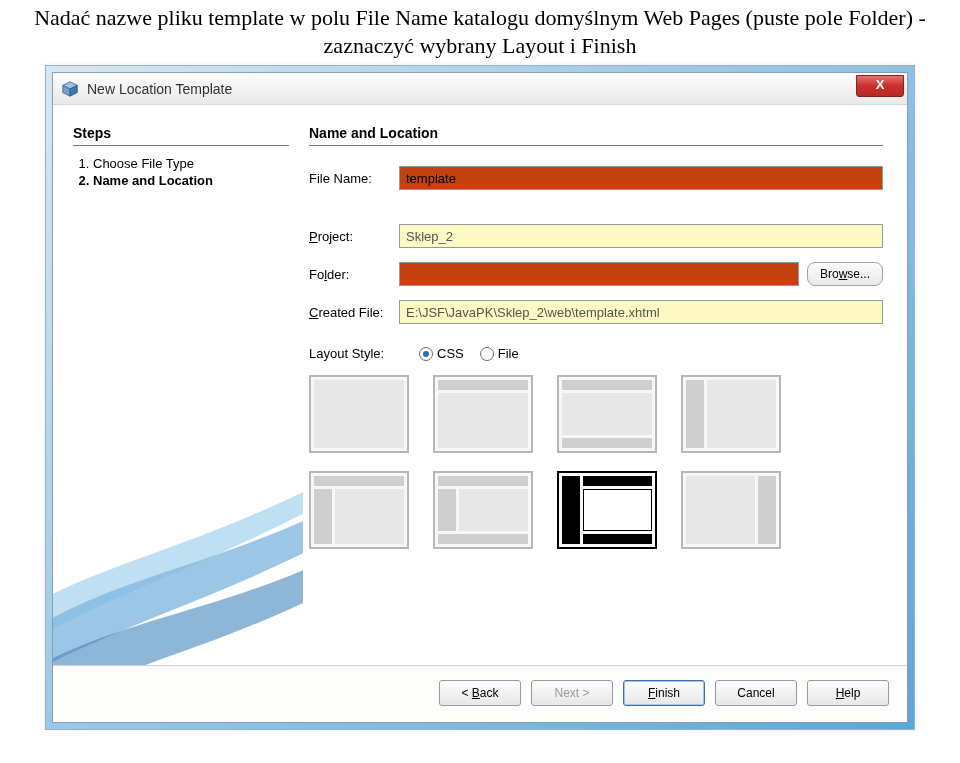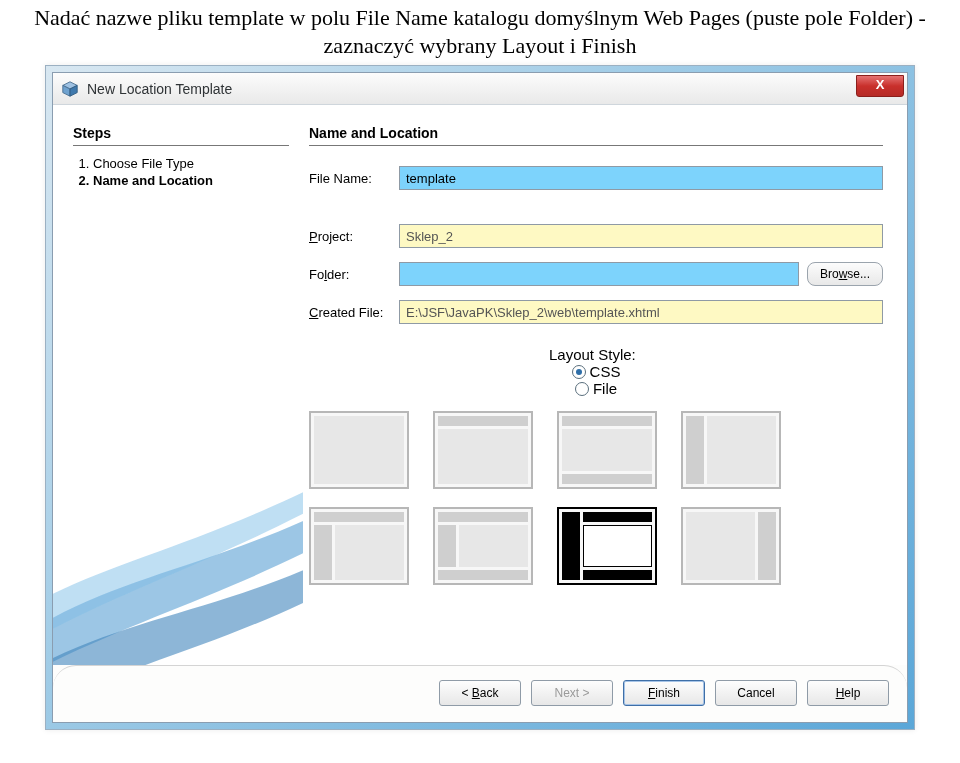--- a/index.html
+++ b/index.html
@@ -121,21 +121,21 @@
   .row .field {
     flex: 1;
   }
   .text-input {
     width: 100%;
     height: 24px;
     border: 1px solid #8f9aa5;
     padding: 2px 6px;
     font-size: 13px;
     font-family: inherit;
-    background: #7dd3fc;
+    background: #c2410c;
   }
   .readonly { background: #fef9c3; color:#555;}
   .dropdown-arrow {
     width: 22px; height: 24px;
     border:1px solid #999;
     border-left:none;
     background: linear-gradient(#fcfcfc,#e4e4e4);
     display: inline-flex;
     align-items: center; justify-content: center;
     font-size: 10px;
@@ -151,23 +151,23 @@
     border-radius: 8px;
     font-size: 12px;
     cursor: pointer;
     margin-left: 8px;
   }
   .group-spacer { height: 20px; }
 
   .radiogroup {
     display: flex;
     align-items: center;
+    gap: 16px;
     margin: 22px 0 14px 0;
-    font-size: 15px;
-    flex-direction: column;
+    font-size: 13px;
   }
   .radiogroup .rg-label { margin-right: 4px; width:90px; }
   .radio {
     display: inline-flex; align-items: center; gap:4px;
     cursor: pointer;
   }
   .radio-dot {
     width:14px; height:14px; border:1px solid #5a6f7d; border-radius:50%;
     display:inline-flex; align-items:center; justify-content:center;
     background:#fff;
@@ -199,21 +199,20 @@
   .layout.selected .hbar,
   .layout.selected .scol { background:#000; }
   .layout.selected .wcol { background:#fff; border:1px solid #000;}
   
   .buttonbar {
     display:flex;
     justify-content:flex-end;
     gap:10px;
     padding: 14px 18px 16px;
     border-top: 1px solid #d4d4d4;
-    border-radius: 23px;
   }
   .btn {
     height: 26px;
     min-width: 82px;
     padding: 0 14px;
     background: linear-gradient(#fdfdfd,#e7e7e7);
     border: 1px solid #8f9ba7;
     border-radius: 3px;
     font-size: 12px;
     cursor: pointer;

